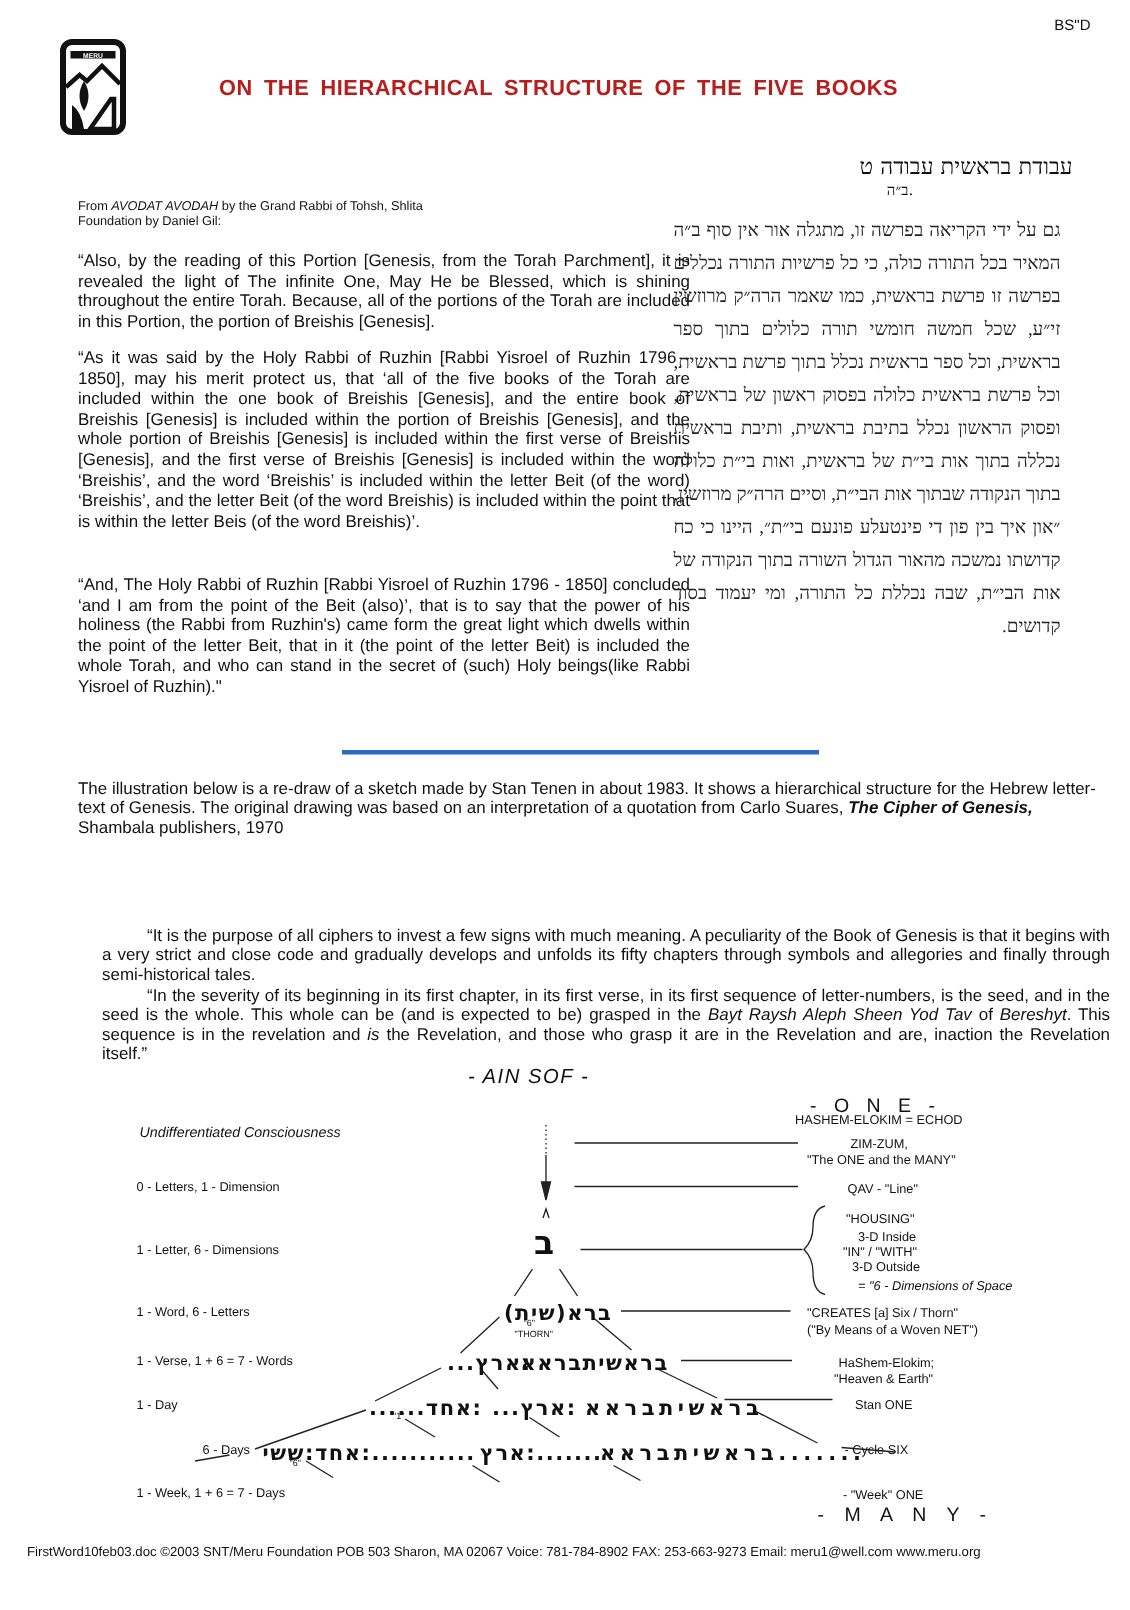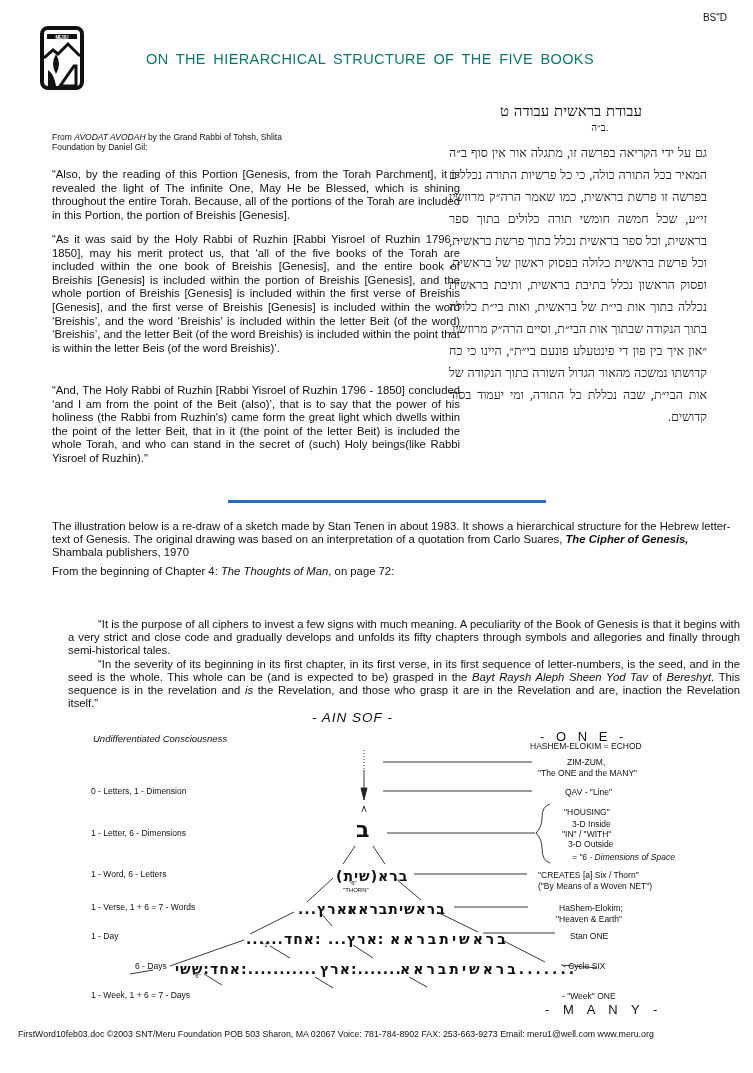--- a/index.html
+++ b/index.html
@@ -1,25 +1,25 @@
 <!DOCTYPE html>
 <html><head>
 <meta charset="utf-8">
 <style>
   html,body{margin:0;padding:0;background:#fff;}
   body{width:753px;height:1073px;position:relative;overflow:hidden;font-family:"Liberation Sans",sans-serif;color:#111;}
   .abs{position:absolute;}
   .bsd{right:26px;top:12px;font-size:10px;}
   .logo{left:40px;top:26px;width:36px;height:56px;border:4px solid #111;border-radius:8px;background:#fff;}
-  .title{left:146px;top:51px;font-size:14.5px;font-weight:normal;color:#0f766e;letter-spacing:0.4px;word-spacing:3px;}
+  .title{left:146px;top:51px;font-size:14.5px;font-weight:bold;color:#b91c1c;letter-spacing:0.4px;word-spacing:3px;}
   .src{left:52px;top:132px;font-size:8.5px;line-height:10px;}
   .src i{font-style:italic;}
   .para{left:52px;width:408px;font-size:11.3px;line-height:13.6px;text-align:justify;}
   .heb{right:50px;width:258px;direction:rtl;text-align:justify;font-family:Liberation Serif, serif;font-size:12.5px;line-height:22px;color:#222;}
-  .hebhead{left:500px;top:102px;width:215px;text-align:left;direction:rtl;font-family:"DejaVu Serif",serif;font-size:15px;}
+  .hebhead{left:500px;top:102px;width:215px;text-align:right;direction:rtl;font-family:"DejaVu Serif",serif;font-size:15px;}
   .hebsub{left:560px;top:122px;width:80px;text-align:center;font-size:10px;font-family:"DejaVu Serif",serif;}
   .rule{left:228px;top:500px;width:318px;height:3px;background:#2a6ac2;}
   .intro{left:52px;top:520px;width:688px;font-size:11.3px;line-height:13.2px;}
   .quote{left:52px;width:688px;font-size:11.3px;line-height:13.2px;text-align:justify;}
   .ind{text-indent:30px;}
   .diag{left:0;top:700px;width:746px;height:320px;}
   .lbl{font-size:8.5px;white-space:nowrap;}
   .rlbl{font-size:8.5px;text-align:center;white-space:nowrap;}
   .hebrow{font-family:"DejaVu Sans",sans-serif;font-size:14px;font-weight:bold;direction:rtl;white-space:nowrap;letter-spacing:1px;}
   .footer{left:18px;top:1029px;font-size:8.8px;white-space:nowrap;}
@@ -50,21 +50,20 @@
 <div class="abs para" style="top:384px">“And, The Holy Rabbi of Ruzhin [Rabbi Yisroel of Ruzhin 1796 - 1850] concluded ‘and I am from the point of the Beit (also)’, that is to say that the power of his holiness (the Rabbi from Ruzhin's) came form the great light which dwells within the point of the letter Beit, that in it (the point of the letter Beit) is included the whole Torah, and who can stand in the secret of (such) Holy beings(like Rabbi Yisroel of Ruzhin)."</div>
 
 <div class="abs hebhead">עבודת בראשית עבודה ט</div>
 <div class="abs hebsub">ב״ה.</div>
 <div class="abs heb" style="top:142px;right:46px;">גם על ידי הקריאה בפרשה זו, מתגלה אור אין סוף ב״ה המאיר בכל התורה כולה, כי כל פרשיות התורה נכללים בפרשה זו פרשת בראשית, כמו שאמר הרה״ק מרוזשין זי״ע, שכל חמשה חומשי תורה כלולים בתוך ספר בראשית, וכל ספר בראשית נכלל בתוך פרשת בראשית, וכל פרשת בראשית כלולה בפסוק ראשון של בראשית, ופסוק הראשון נכלל בתיבת בראשית, ותיבת בראשית נכללה בתוך אות בי״ת של בראשית, ואות בי״ת כלולה בתוך הנקודה שבתוך אות הבי״ת, וסיים הרה״ק מרוזשין, ״און איך בין פון די פינטעלע פונעם בי״ת״, היינו כי כח קדושתו נמשכה מהאור הגדול השורה בתוך הנקודה של אות הבי״ת, שבה נכללת כל התורה, ומי יעמוד בסוד קדושים.</div>
 
 <div class="abs rule"></div>
 
 <div class="abs intro">
   <div><span>The illustration below is a re-draw of a sketch made by Stan Tenen in about 1983. It shows a hierarchical structure for the Hebrew letter-text of Genesis.  The original drawing was based on an interpretation of a quotation from Carlo Suares, </span><b><i>The Cipher of Genesis,</i></b><span> Shambala publishers, 1970</span></div>
-  <div style="margin-top:5px"><span>From the beginning of Chapter 4: </span><i>The Thoughts of Man</i><span>, on page 72:</span></div>
 </div>
 <div class="abs quote" style="top:585px;left:68px;width:672px;margin-top:33px;">
   <div class="ind">“It is the purpose of all ciphers to invest a few signs with much meaning. A peculiarity of the Book of Genesis is that it begins with a very strict and close code and gradually develops and unfolds its fifty chapters through symbols and allegories and finally through semi-historical tales.</div>
   <div class="ind"><span>“In the severity of its beginning in its first chapter, in its first verse, in its first sequence of letter-numbers, is the seed, and in the seed is the whole. This whole can be (and is expected to be) grasped in the </span><i>Bayt Raysh Aleph Sheen Yod Tav</i><span> of </span><i>Bereshyt</i><span>. This sequence is in the revelation and </span><i>is</i><span> the Revelation, and those who grasp it are in the Revelation and are, inaction the Revelation itself.”</span></div>
 </div>
 
 <div class="abs diag">
   <svg class="abs" style="left:0;top:0" width="753" height="320">
     <g stroke="#222" stroke-width="0.9" fill="none">
       <line x1="364" y1="50" x2="364" y2="70" stroke-dasharray="1,2"></line>
@@ -91,21 +90,21 @@
       <line x1="502" y1="240" x2="545" y2="262"></line>
       <line x1="561" y1="265" x2="597" y2="268"></line>
       <line x1="130" y1="274" x2="153" y2="270"></line>
       <line x1="204" y1="274" x2="222" y2="285"></line>
       <line x1="315" y1="277" x2="333" y2="288"></line>
       <line x1="409" y1="277" x2="427" y2="287"></line>
     </g>
   </svg>
 
   <div class="abs" style="left:312px;top:10px;font-size:13.5px;font-style:italic;letter-spacing:1px;">- AIN SOF -</div>
-  <div class="abs lbl" style="left:93px;top:33px;font-size:9.5px;font-style:italic;">Undifferentiated Consciousness</div>
+  <div class="abs lbl" style="left:93px;top:50px;font-size:9.5px;font-style:italic;">Undifferentiated Consciousness</div>
   <div class="abs lbl" style="left:91px;top:86px">0 - Letters, 1 - Dimension</div>
   <div class="abs lbl" style="left:91px;top:128px">1 - Letter,   6 - Dimensions</div>
   <div class="abs lbl" style="left:91px;top:169px">1 - Word,   6 - Letters</div>
   <div class="abs lbl" style="left:91px;top:202px">1 - Verse,  1 + 6  = 7 - Words</div>
   <div class="abs lbl" style="left:91px;top:231px">1 - Day</div>
   <div class="abs lbl" style="left:135px;top:261px">6 - Days</div>
   <div class="abs lbl" style="left:91px;top:290px">1 - Week,  1 + 6  = 7 - Days</div>
 
   <div class="abs rlbl" style="left:540px;top:29px;font-size:13px;letter-spacing:4px;">- O N E -</div>
   <div class="abs rlbl" style="left:530px;top:41px">HASHEM-ELOKIM = ECHOD</div>

